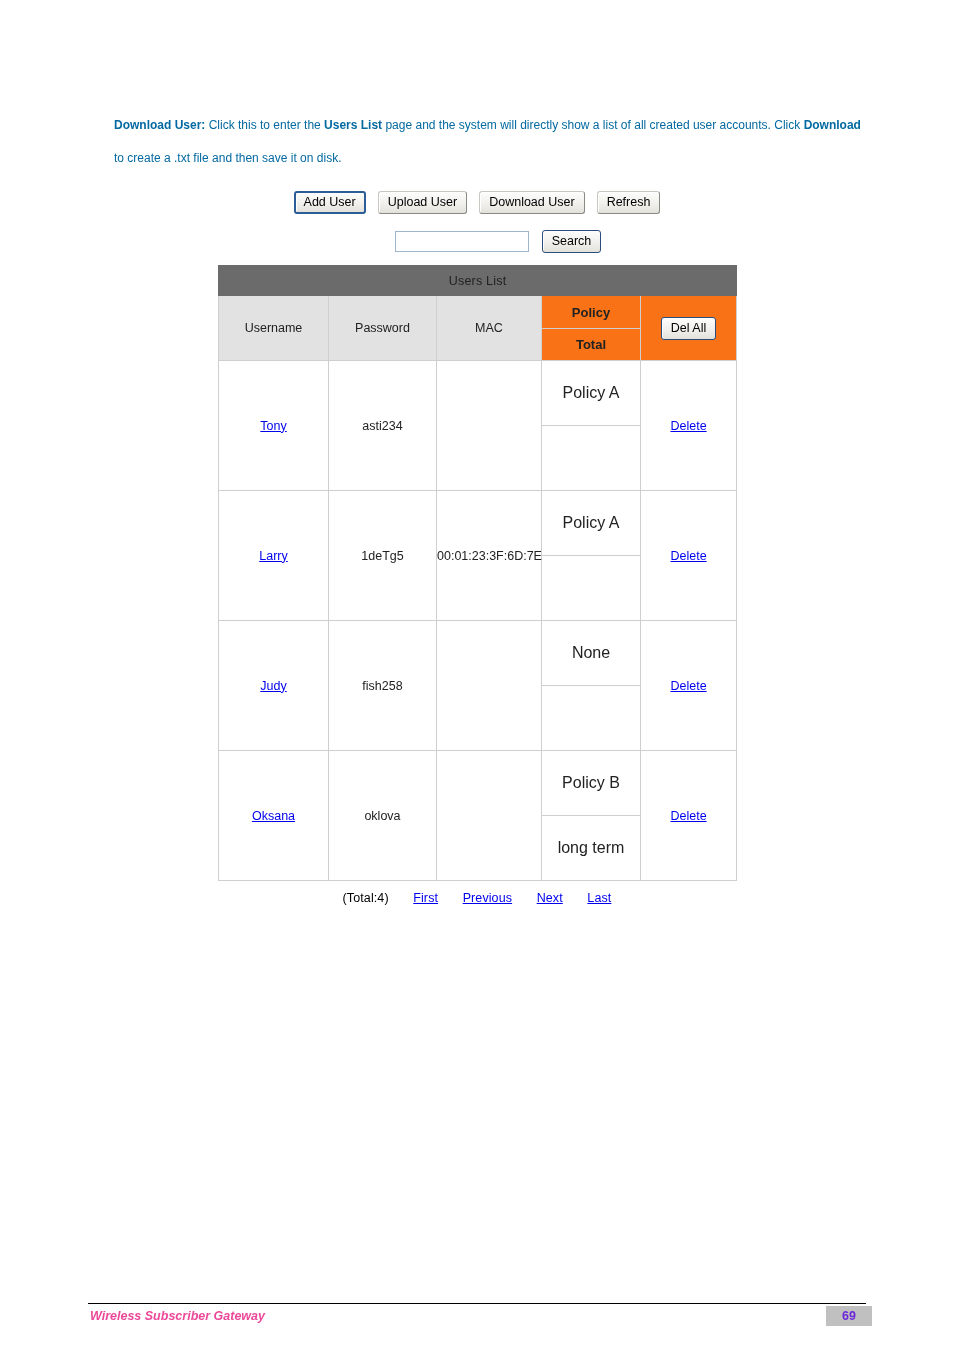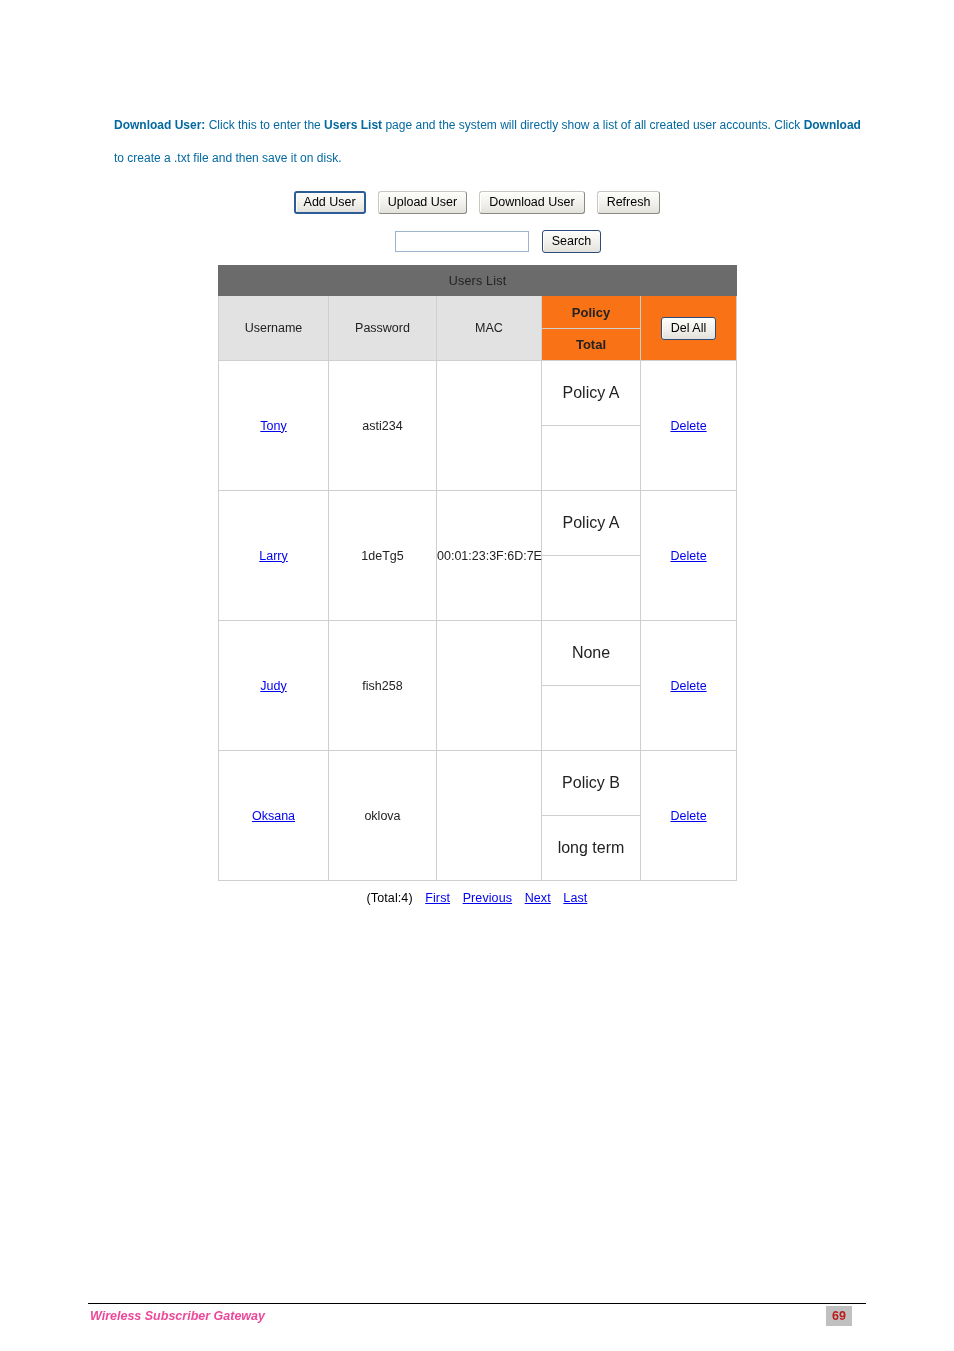--- a/index.html
+++ b/index.html
@@ -169,21 +169,21 @@
   .col-pol  { width: 99px; }
   .col-del  { width: 96px; }
 
   .pager {
     text-align: center;
     font-size: 12.5px;
     color: #000000;
     padding-top: 10px;
     letter-spacing: 0.1px;
   }
-  .pager a.link { margin-left: 9px; text-align: right; }
+  .pager a.link { margin-left: 21px; text-align: right; }
 
   
   .footer-rule {
     position: absolute;
     left: 88px;
     top: 1303px;
     width: 778px;
     height: 0;
     border-top: 1.5px solid #000000;
   }
@@ -193,24 +193,24 @@
     top: 1309px;
     font-style: italic;
     font-weight: bold;
     font-size: 12.5px;
     color: #ec4899;
   }
   .footer-page {
     position: absolute;
     left: 826px;
     top: 1306px;
-    width: 26px;
+    width: 46px;
     height: 20px;
     background: #c0c0c0;
-    color: #b91c1c;
+    color: #6d28d9;
     font-size: 12.5px;
     font-weight: bold;
     display: flex;
     align-items: center;
     justify-content: center;
   }
 </style>
 </head>
 <body>
 

